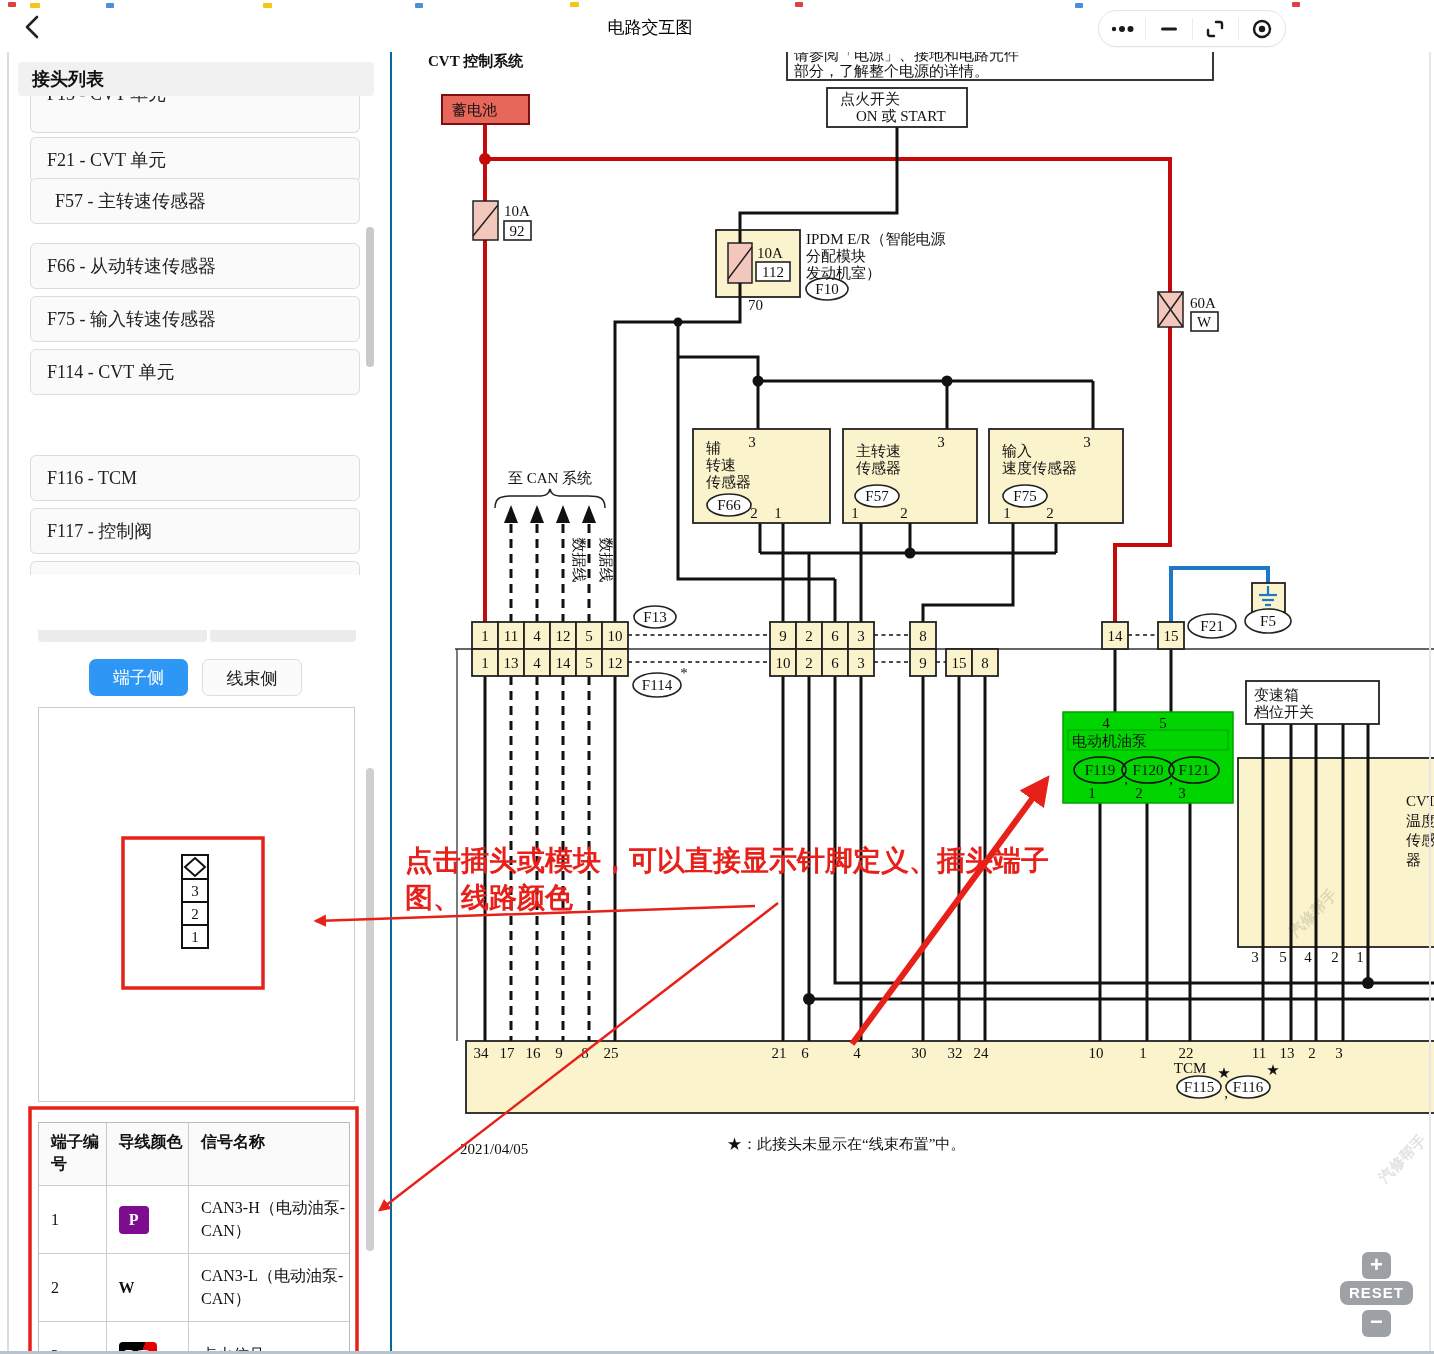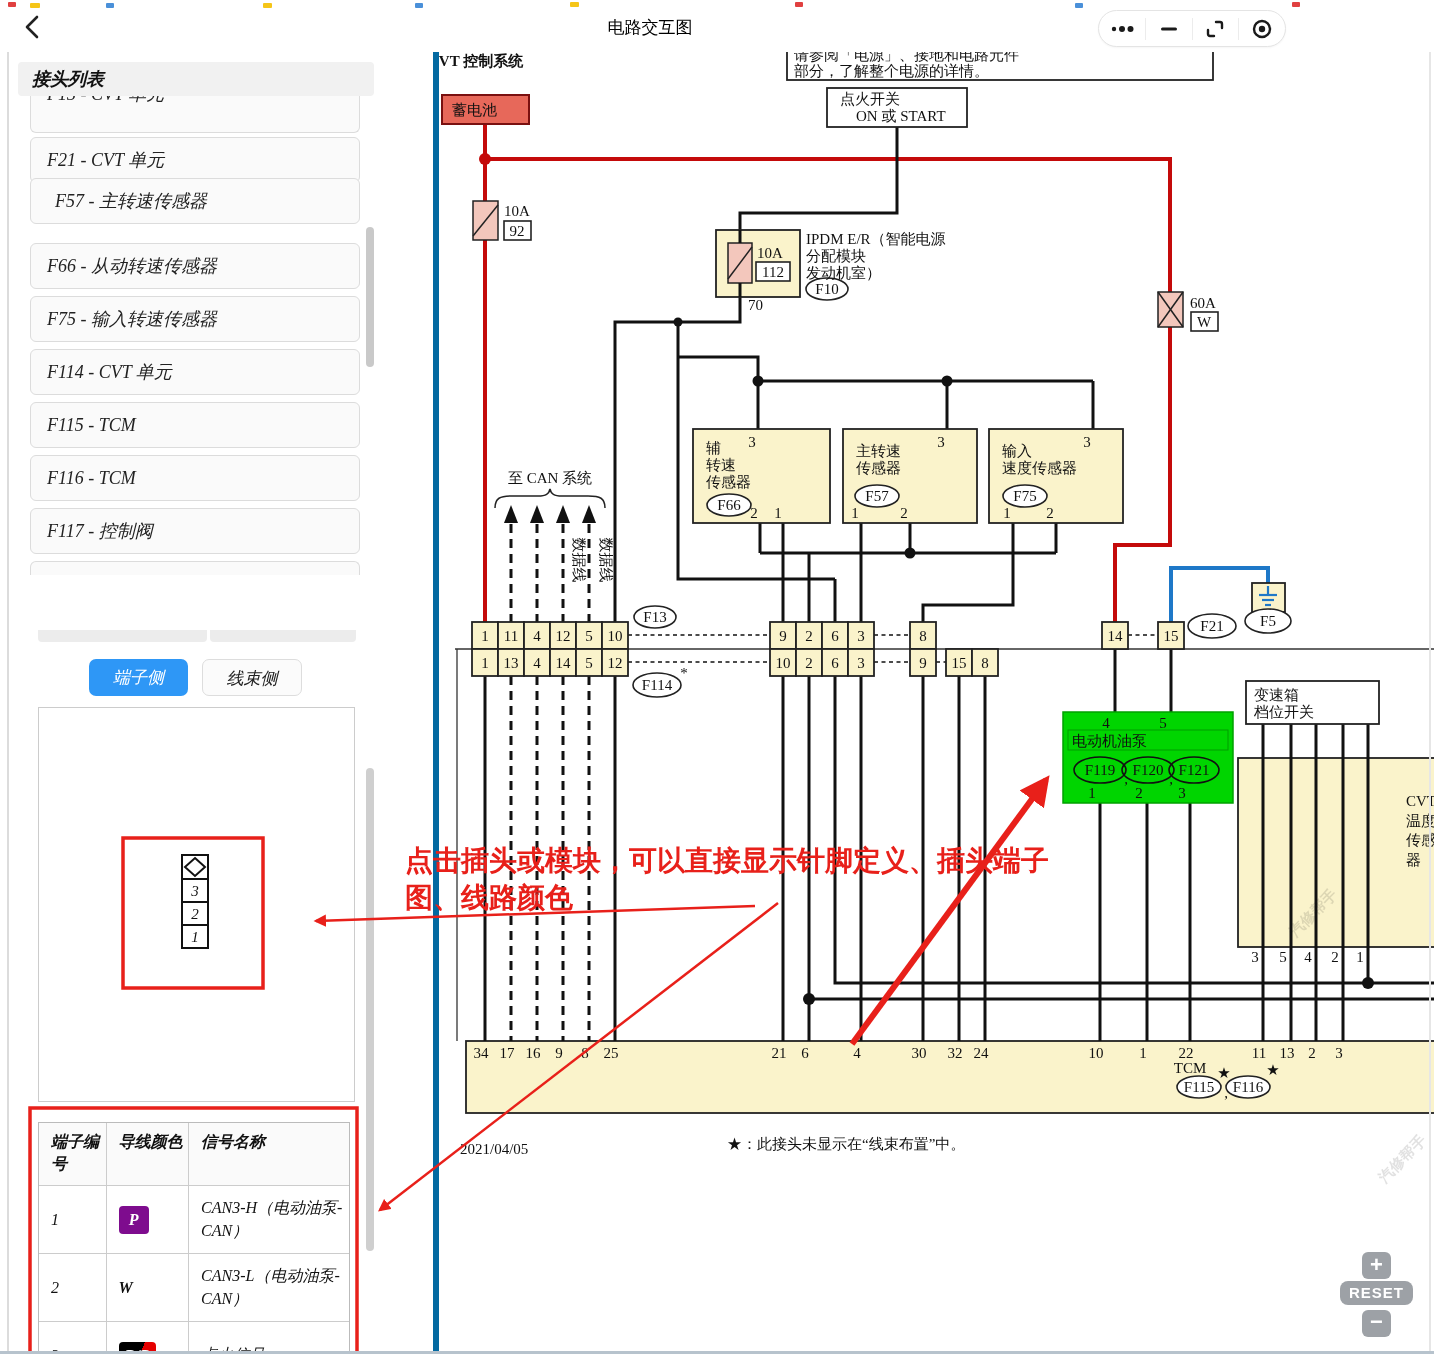--- a/index.html
+++ b/index.html
@@ -39,22 +39,22 @@
   #hdr{position:absolute;left:0;top:0;width:1300px;height:52px;background:#fff;z-index:8;}
   #back{position:absolute;left:20px;top:14px;width:26px;height:26px;cursor:pointer;}
   #hdr-title{position:absolute;left:0;right:0;top:16px;text-align:center;font-size:17px;color:#000;}
   #capsule{position:absolute;right:14px;top:10px;width:188px;height:37px;border:1px solid #e4e4e4;
     border-radius:20px;background:#fff;display:flex;align-items:center;box-shadow:0 1px 2px rgba(0,0,0,.04);}
   .cap-btn{flex:1;height:100%;display:flex;align-items:center;justify-content:center;cursor:pointer;}
   .cap-sep{width:1px;height:22px;background:#ececec;}
   .speck{position:absolute;height:5px;border-radius:1px;}
 
   
-  #sidebar{position:absolute;left:0;top:52px;width:439px;height:1302px;background:#fff;
-    border-right:6px solid #0369a1;z-index:3;font-style:italic;}
+  #sidebar{position:absolute;left:0;top:52px;width:392px;height:1302px;background:#fff;
+    border-right:2px solid #0369a1;z-index:3;}
   #left-edge{position:absolute;left:7px;top:52px;width:2px;height:1302px;background:#dcdcdc;z-index:4;}
   .sec-title{position:absolute;left:18px;width:356px;height:34px;background:#f1f1f1;border-radius:4px;
     font-size:18px;font-weight:bold;line-height:34px;padding-left:14px;color:#111;}
   .item{position:absolute;left:30px;width:330px;height:46px;background:#fafafa;border:1px solid #dcdcdc;
     border-radius:6px;font-family:"Liberation Serif",serif;font-size:18px;color:#222;
     line-height:44px;padding-left:16px;cursor:pointer;}
   .item.partial-top{height:37px;overflow:hidden;border-top:none;border-radius:0 0 6px 6px;}
   .item.partial-top span{position:relative;top:-24px;display:block;line-height:44px;}
   .item.partial-bot{height:14px;overflow:hidden;border-bottom:none;border-radius:6px 6px 0 0;}
   .sb-thumb{position:absolute;left:366px;width:8px;background:#c9c9c9;border-radius:4px;}
@@ -475,21 +475,20 @@
     <div class="sec-title" style="top:10px;">接头列表</div>
 
     <div class="item partial-top" style="top:44px;">
         <span>F13 - CVT 单元</span>
       </div>
     <div class="item" style="top:85px;">F21 - CVT 单元</div>
     <div class="item" style="top:126px;padding-left:24px;">F57 - 主转速传感器</div>
     <div class="item" style="top:191px;">F66 - 从动转速传感器</div>
     <div class="item" style="top:244px;">F75 - 输入转速传感器</div>
     <div class="item" style="top:297px;">F114 - CVT 单元</div>
-    <div class="item" style="top:350px;">F115 - TCM</div>
     <div class="item" style="top:403px;">F116 - TCM</div>
     <div class="item" style="top:456px;">F117 - 控制阀</div>
     <div class="item partial-bot" style="top:509px;"></div>
     <div class="sb-thumb" style="top:175px;height:140px;"></div>
 
     <div class="gray-strip" style="left:38px;top:578px;width:169px;"></div>
     <div class="gray-strip" style="left:210px;top:578px;width:146px;"></div>
 
     <div class="tab active" style="left:89px;top:607px;width:99px;">端子侧</div>
     <div class="tab idle" style="left:202px;top:607px;width:100px;">线束侧</div>

